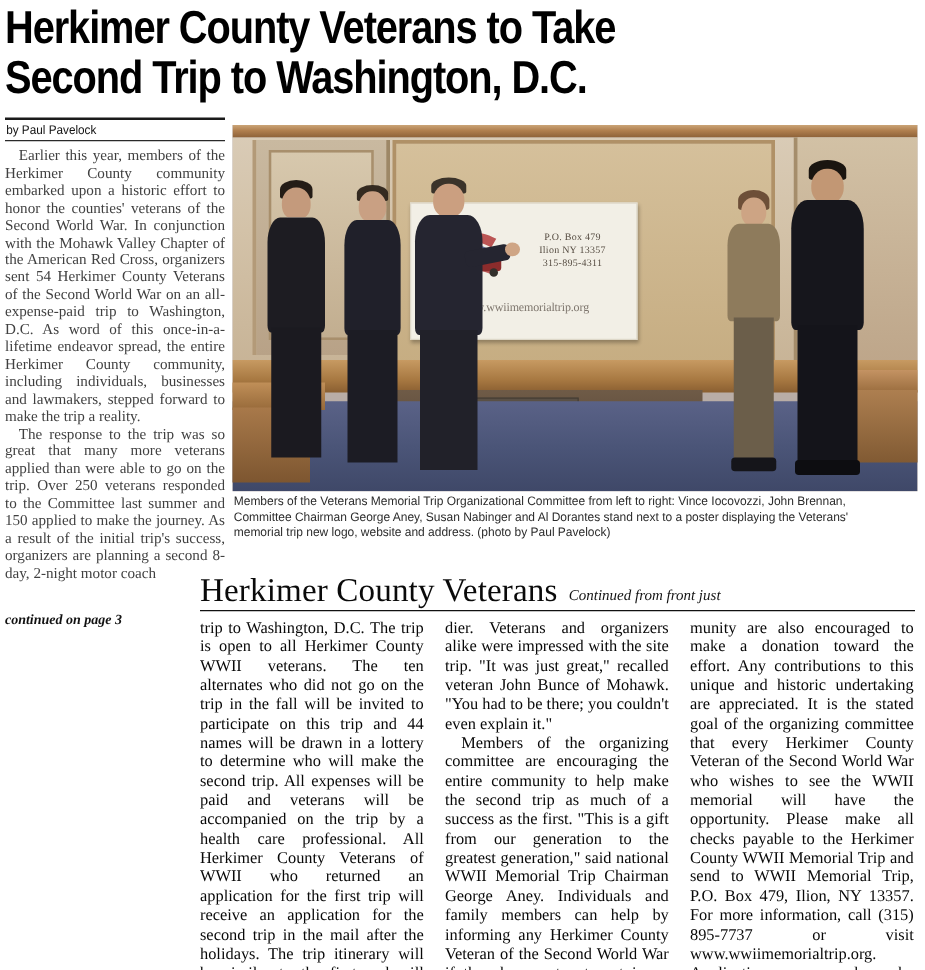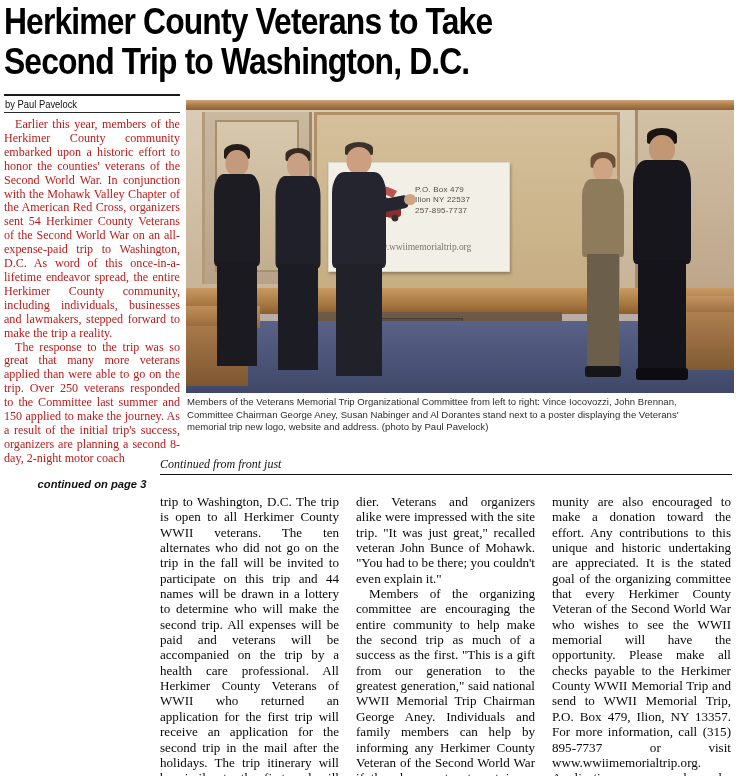--- a/index.html
+++ b/index.html
@@ -59,26 +59,26 @@
     margin: 0 0 5px 0;
   }
   .lead-body p {
     margin: 0;
     text-align: justify;
     text-justify: inter-word;
     font-family: "Liberation Serif", serif;
     font-size: 12.1px;
     line-height: 13.9px;
     text-indent: 11px;
-    color: #b91c1c;
+    color: #404040;
   }
   .continued {
-    margin-top: 12px;
-    text-align: center;
-    font-family: Liberation Sans, sans-serif;
+    margin-top: 24px;
+    text-align: left;
+    font-family: Liberation Serif, serif;
     font-style: italic;
     font-weight: bold;
     font-size: 11.2px;
     color: #111;
   }
 
   
   .photo-wrap {
     position: absolute;
     left: 186px;
@@ -180,22 +180,22 @@
   }
   .poster-flag {
     position: absolute;
     left: 6px; top: 14px; width: 86px; height: 58px;
   }
   .poster-lines {
     position: absolute;
     right: 8px;
     top: 22px;
     width: 86px;
-    text-align: left;
-    font-family: Liberation Sans, sans-serif;
+    text-align: center;
+    font-family: Liberation Serif, serif;
     font-size: 8.0px;
     line-height: 10.4px;
     color: #4a4036;
     letter-spacing: 0.2px;
     opacity: 0.92;
   }
   .poster-url {
     position: absolute;
     left: 0; right: 0;
     bottom: 19px;
@@ -351,22 +351,22 @@
         <path d="M8 40 C22 30, 46 30, 60 36 L57 42 C44 36, 24 36, 12 46 Z" fill="#b23a3a" opacity="0.8"></path>
         <rect x="30" y="22" width="36" height="18" rx="3" fill="#8c2c2c"></rect>
         <rect x="33" y="25" width="7" height="6" fill="#ddd6c6"></rect>
         <rect x="42" y="25" width="7" height="6" fill="#ddd6c6"></rect>
         <rect x="51" y="25" width="7" height="6" fill="#ddd6c6"></rect>
         <circle cx="38" cy="41" r="3.4" fill="#33302c"></circle>
         <circle cx="60" cy="41" r="3.4" fill="#33302c"></circle>
       </svg>
       <div class="poster-lines">
         <div>P.O. Box 479</div>
-        <div>Ilion NY 22537</div>
-        <div>257-895-7737</div>
+        <div>Ilion NY 13357</div>
+        <div>315-895-4311</div>
       </div>
       <div class="poster-url">www.wwiimemorialtrip.org</div>
     </div>
 
     <div class="person" style="left:26px; top:44px; width:50px; height:228px;">
       <div class="p-hair" style="top:0; width:26px; height:15px; background:#241c16;"></div>
       <div class="p-head" style="top:6px; width:23px; height:26px; background:#c49a7c;"></div>
       <div class="p-shirt" style="top:30px; width:15px; height:18px;"></div>
       <div class="p-tie" style="top:33px; width:4px; height:22px;"></div>
       <div class="p-body" style="top:30px; width:46px; height:92px; background:#1d1c22;"></div>
@@ -411,20 +411,21 @@
       <div class="p-legs" style="top:240px; width:52px; height:12px; background:#0d0d11; border-radius:3px;"></div>
     </div>
 
   </div>
 </div>
 
 <div class="caption">Members of the Veterans Memorial Trip Organizational Committee from left to right: Vince Iocovozzi, John Brennan, Committee Chairman George Aney, Susan Nabinger and Al Dorantes stand next to a poster displaying the Veterans' memorial trip new logo, website and address. (photo by Paul Pavelock)</div>
 
 <div class="jump-head-wrap">
   <div class="jump-head-row">
+    <div class="jump-head">Herkimer County Veterans</div>
     <div class="jump-cont">Continued from front just</div>
   </div>
   <div class="jump-rule"></div>
 </div>
 
 <div class="jump-cols">
   <div class="jcol">
     <p>trip to Washington, D.C. The trip is open to all Herkimer County WWII veterans. The ten alternates who did not go on the trip in the fall will be invited to participate on this trip and 44 names will be drawn in a lottery to determine who will make the second trip. All expenses will be paid and veterans will be accompanied on the trip by a health care professional. All Herkimer County Veterans of WWII who returned an application for the first trip will receive an application for the second trip in the mail after the holidays. The trip itinerary will be similar to the first and will include tours of government buildings and visits to the tomb of the unknown sol-</p>
   </div>
   <div class="jcol">

